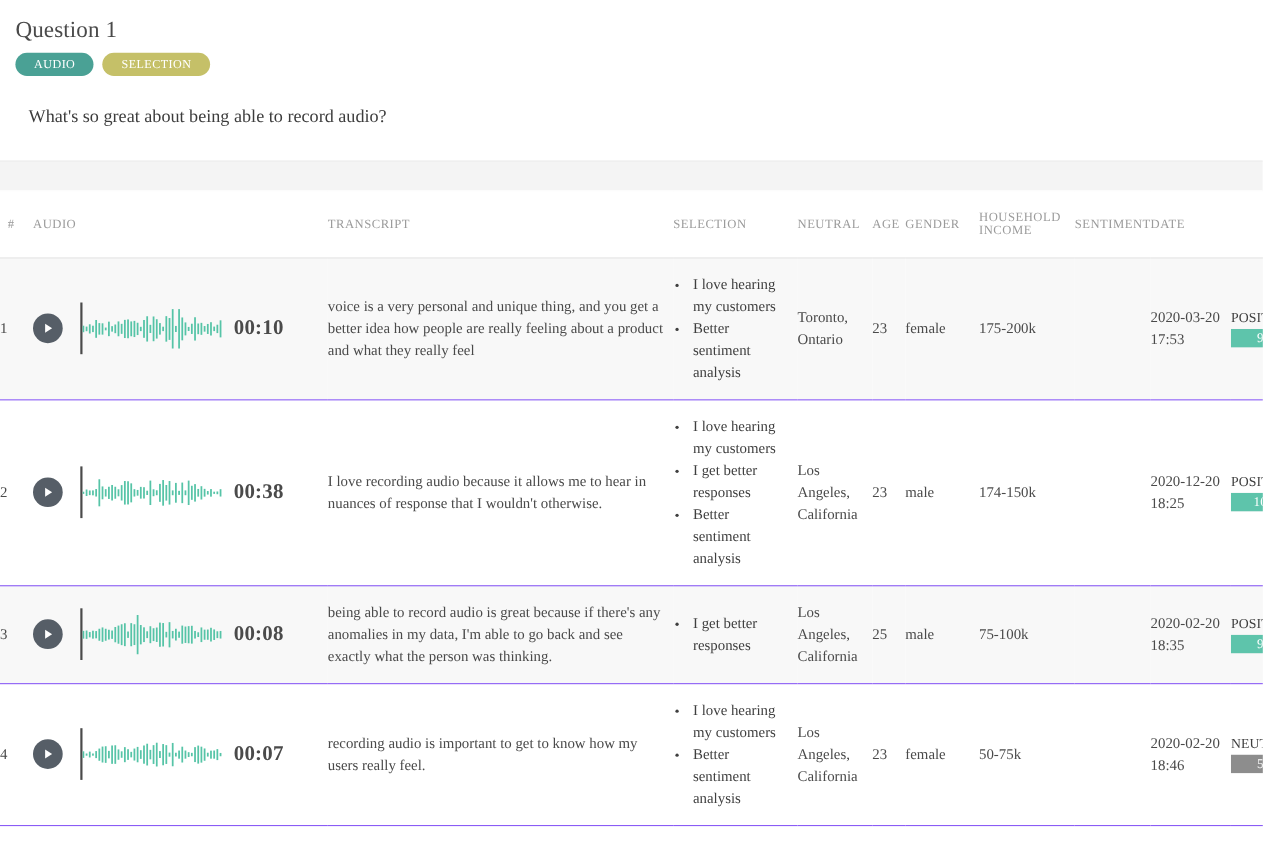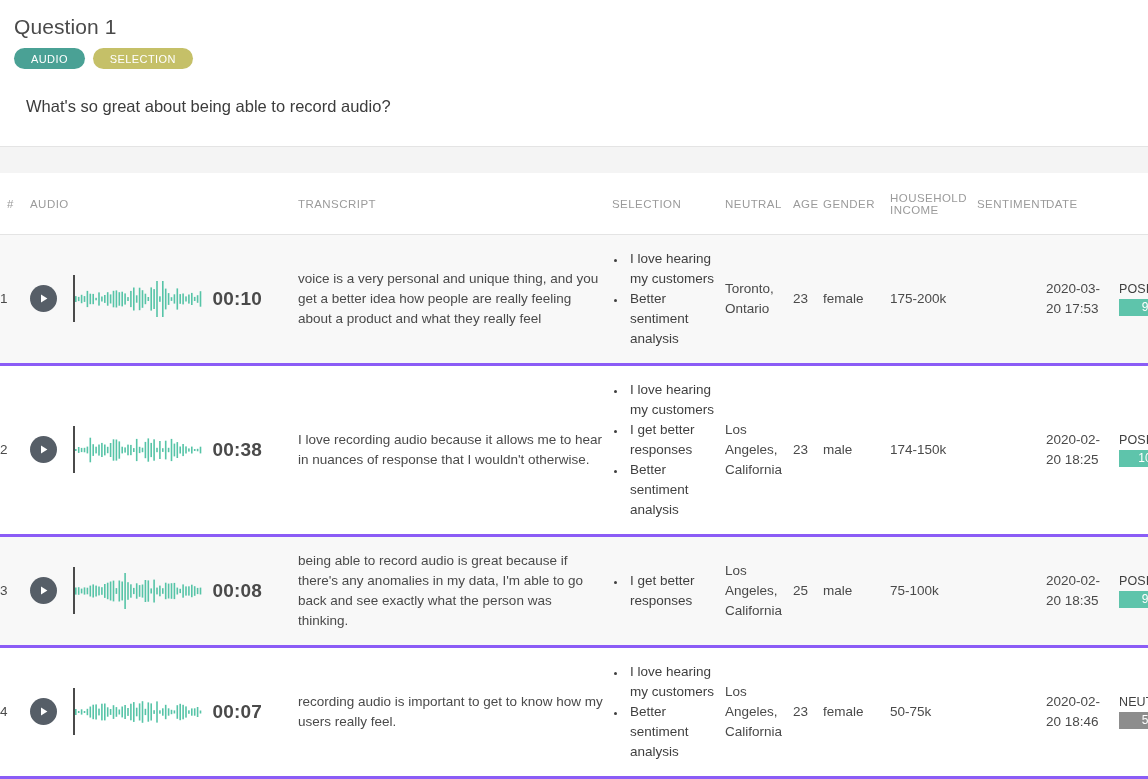--- a/index.html
+++ b/index.html
@@ -4,21 +4,21 @@
 <style>
   * { box-sizing: border-box; }
   html, body {
     margin: 0; padding: 0;
     width: 1148px; height: 779px;
     background: #ffffff;
     font-family: "Liberation Sans", sans-serif;
     -webkit-font-smoothing: antialiased;
     overflow: hidden;
   }
-  .page { width: 1148px; height: 779px; position: relative; background: #fff; }
+  .page { width: 1148px; height: 779px; position: relative; background: #fff; font-family: Liberation Serif, serif; }
 
   
   .q-header { padding: 14px 14px 0 14px; }
   .q-title {
     font-size: 21px;
     color: #4a4a4a;
     font-weight: 400;
     letter-spacing: .1px;
     line-height: 26px;
     margin: 0 0 8px 0;
@@ -88,21 +88,21 @@
   col.c-sent-d   { width: 69px;  }
   col.c-date     { width: 73px;  }
   col.c-sentbar  { width: 79px;  }
 
   table.grid tbody td {
     font-size: 13.5px;
     color: #4a4a4a;
     line-height: 20px;
     padding: 14px 8px 14px 0;
     vertical-align: middle;
-    border-bottom: 3px solid #8b5cf6;
+    border-bottom: 1px solid #8b5cf6;
   }
   tr.row-alt td { background: #f8f8f8; }
   tr.row-plain td { background: #ffffff; }
 
   td.idx { color: #9b9b9b; font-size: 13px; padding-left: 7px; }
 
   
   .audio-cell { display: flex; align-items: center; gap: 0; }
   .play-btn {
     width: 27px; height: 27px; border-radius: 50%;
@@ -367,21 +367,21 @@
               <li>I love hearing my customers</li>
               <li>I get better responses</li>
               <li>Better sentiment analysis</li>
             </ul>
           </td>
           <td class="location">Los Angeles, California</td>
           <td class="age">23</td>
           <td class="gender">male</td>
           <td class="income">174-150k</td>
           <td></td>
-          <td class="date">2020-02-20 18:25</td>
+          <td class="date">2020-12-20 18:25</td>
           <td class="sent-cell">
             <div class="sent-wrap">
               <div class="sent-label">POSITIVE</div>
               <div class="sent-bar">
                 <div class="sent-fill" style="width:100%;background:#5ec4ab;"></div>
                 <span class="sent-pct">100%</span>
               </div>
             </div>
           </td>
         </tr>

